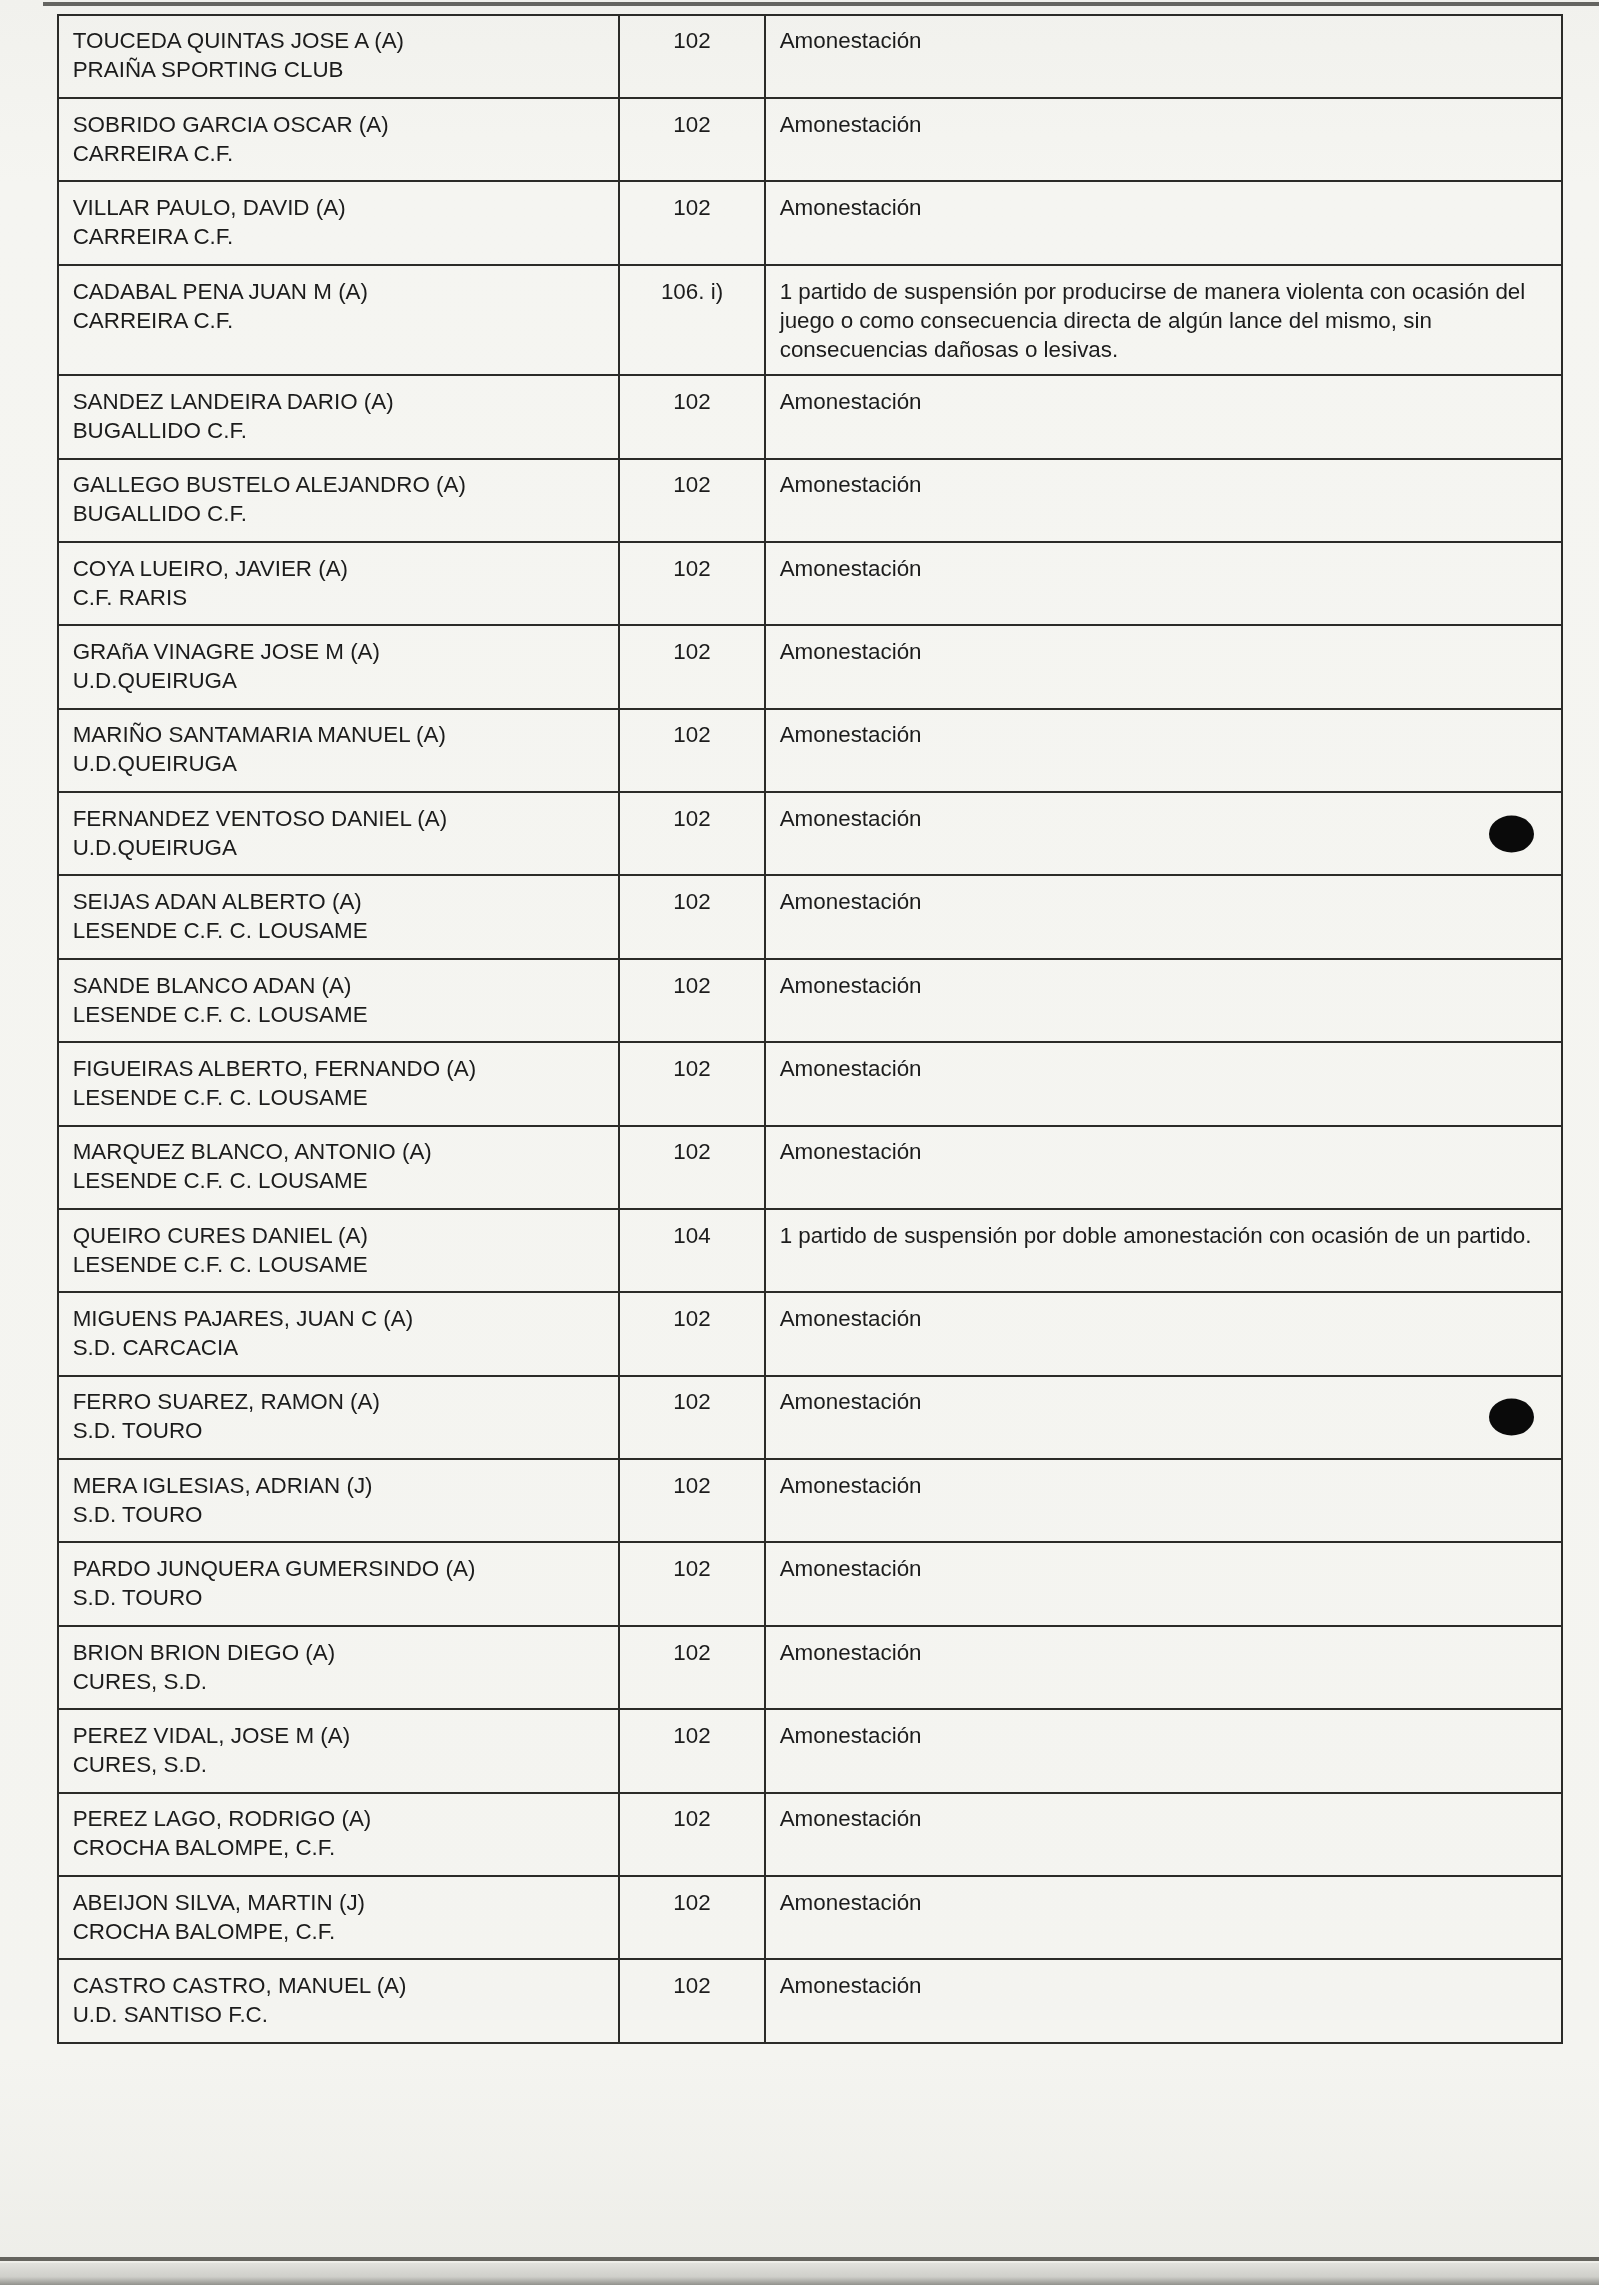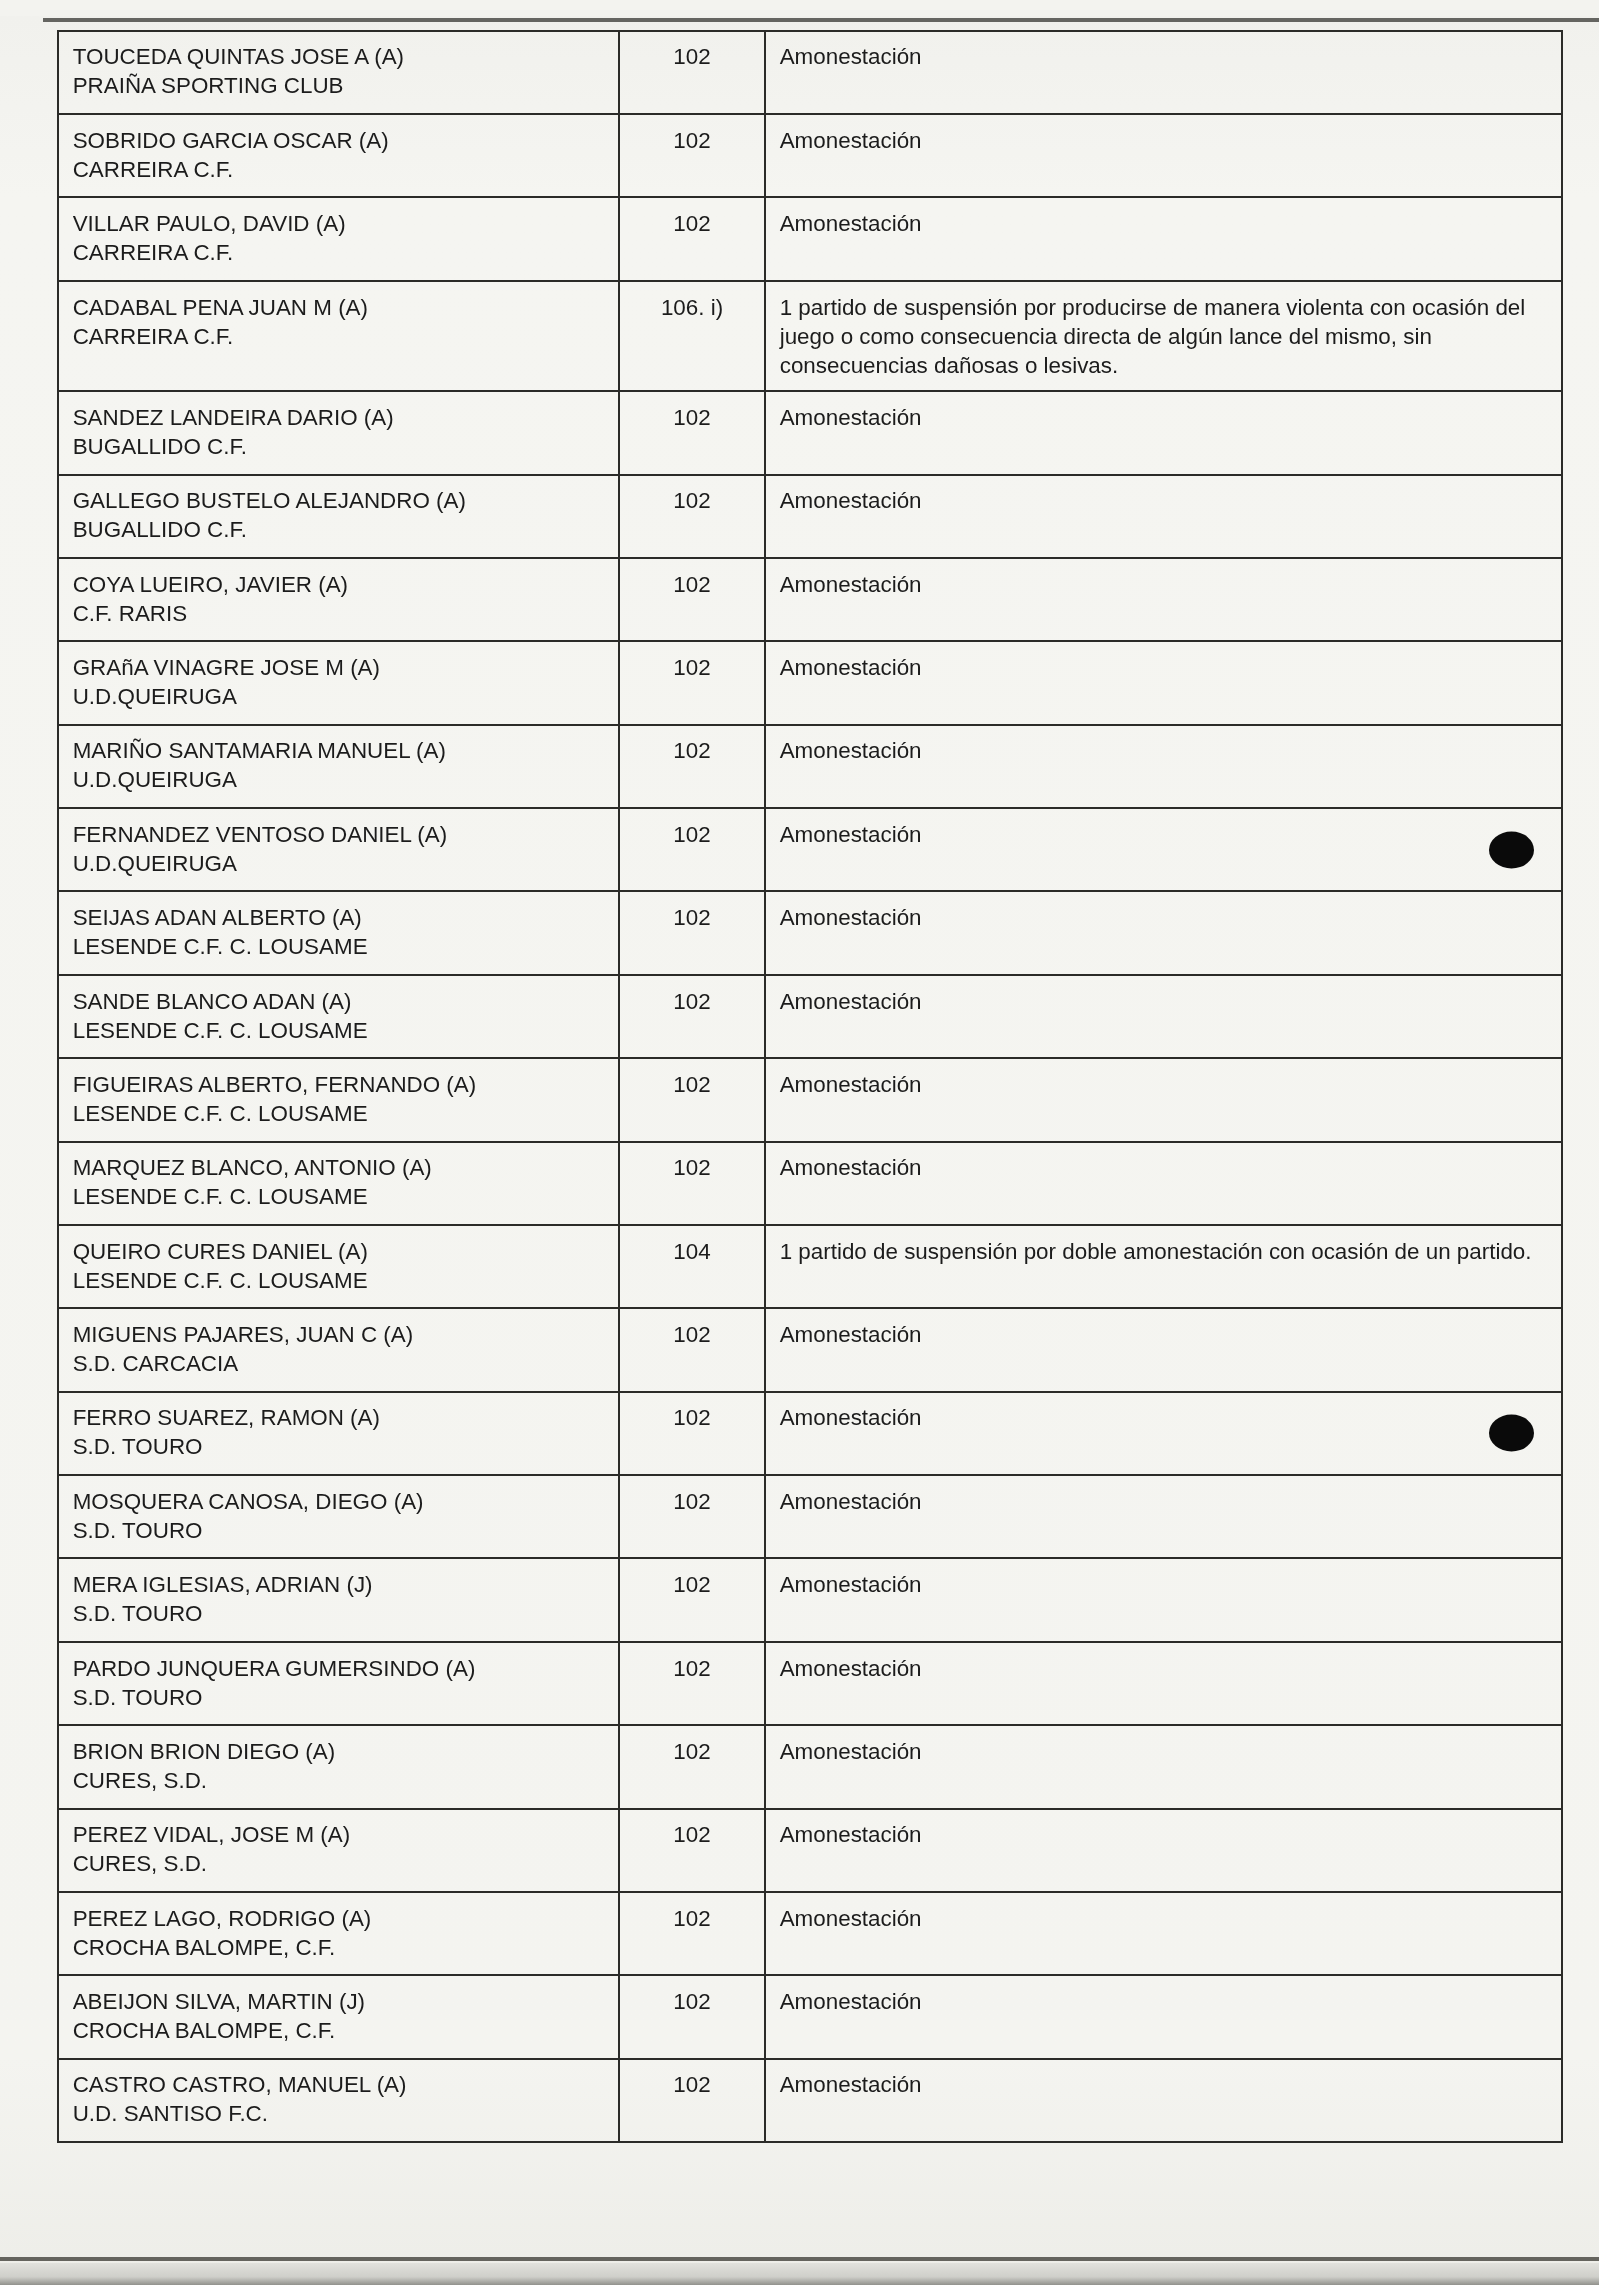--- a/index.html
+++ b/index.html
@@ -14,21 +14,20 @@
     background: #f3f3ef;
     font-family: "Liberation Sans", "DejaVu Sans", sans-serif;
     color: #1c1c1c;
     -webkit-font-smoothing: antialiased;
   }
   .page {
     position: absolute;
     inset: 0;
     background:
       linear-gradient(180deg, #f1f1ed 0%, #f5f5f1 8%, #f4f4f0 90%, #ededE8 100%);
-    margin-top: 16px;
   }
   
   .scan-edge-top {
     position: absolute;
     top: 2px;
     left: 43px;
     right: 0;
     height: 3.9px;
     background: #4c4c48;
     opacity: .85;
@@ -288,30 +287,20 @@
       <div class="player">FERRO SUAREZ, RAMON (A)</div>
       <div class="club">S.D. TOURO</div>
     </td>
     <td class="article-cell">102</td>
     <td class="sanction-cell">
       <div class="sanction-text">Amonestación</div>
     <span class="scan-dot"></span>
           </td>
   </tr>
 
-  <tr>
-    <td class="name-cell">
-      <div class="player">MOSQUERA CANOSA, DIEGO (A)</div>
-      <div class="club">S.D. TOURO</div>
-    </td>
-    <td class="article-cell">102</td>
-    <td class="sanction-cell">
-      <div class="sanction-text">Amonestación</div>
-    </td>
-  </tr>
 
   <tr>
     <td class="name-cell">
       <div class="player">MERA IGLESIAS, ADRIAN (J)</div>
       <div class="club">S.D. TOURO</div>
     </td>
     <td class="article-cell">102</td>
     <td class="sanction-cell">
       <div class="sanction-text">Amonestación</div>
     </td>

